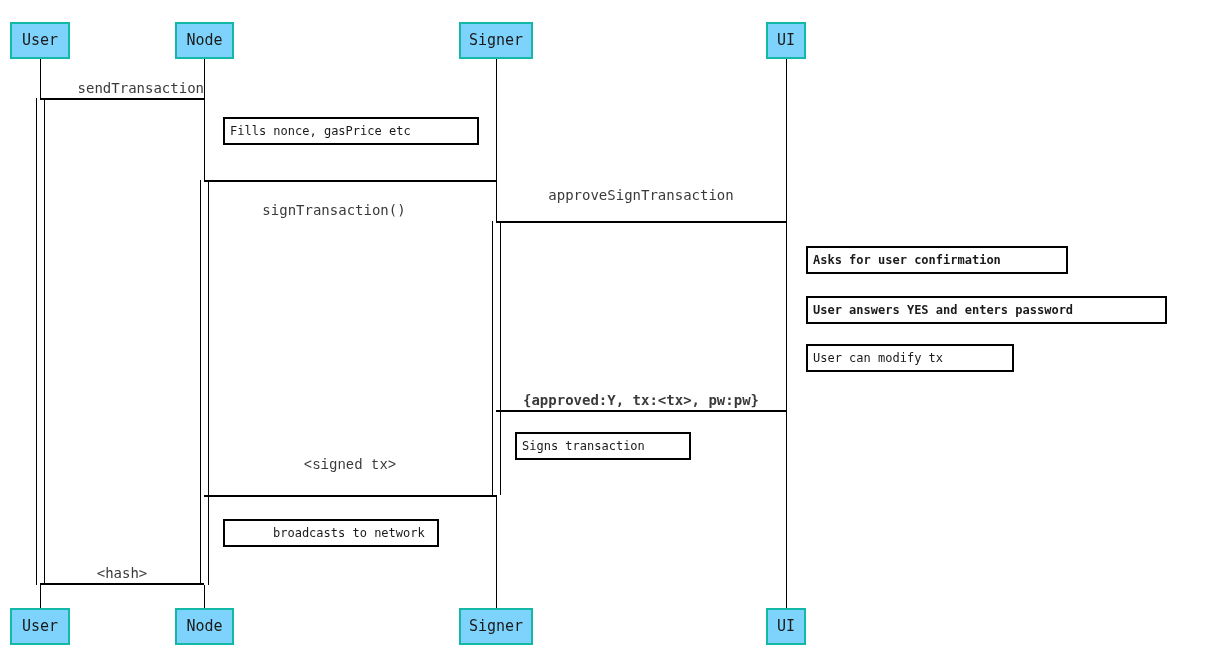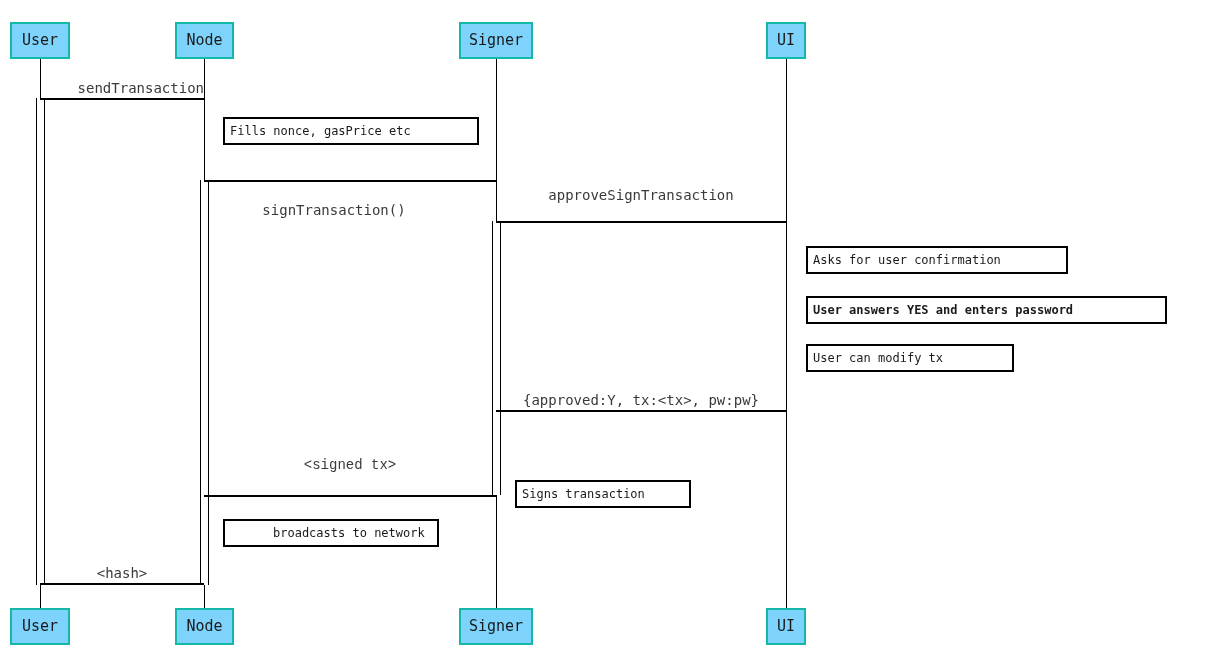--- a/index.html
+++ b/index.html
@@ -120,36 +120,36 @@
     <div class="participant" style="left: 766px; top: 608px; width: 40px; height: 37px;">
       <span>UI</span>
     </div>
     <div class="message" style="left: 40px; top: 98px; width: 164px;"></div>
     <div class="message-label right" style="left: 40px; width: 164px; top: 81px;">sendTransaction</div>
     <div class="message" style="left: 204px; top: 180px; width: 292px;"></div>
     <div class="message-label center" style="left: 188px; width: 292px; top: 163px; margin-top: 40px;">signTransaction()</div>
     <div class="message" style="left: 496px; top: 221px; width: 290px;"></div>
     <div class="message-label center" style="left: 496px; width: 290px; top: 188px;">approveSignTransaction</div>
     <div class="message" style="left: 496px; top: 410px; width: 290px;"></div>
-    <div class="message-label center" style="left: 496px; width: 290px; top: 393px;">{approved:Y, tx:&lt;tx&gt;, pw:pw}</div>
+    <div class="message-label center" style="left: 496px; width: 290px; top: 393px; font-weight: bold;">{approved:Y, tx:&lt;tx&gt;, pw:pw}</div>
     <div class="message" style="left: 204px; top: 495px; width: 292px;"></div>
     <div class="message-label center" style="left: 204px; width: 292px; top: 458px; font-family: Liberation Mono, monospace;">&lt;signed tx&gt;</div>
     <div class="message" style="left: 40px; top: 583px; width: 164px;"></div>
     <div class="message-label center" style="left: 40px; width: 164px; top: 566px; text-align: center;">&lt;hash&gt;</div>
     <div class="note" style="left: 223px; top: 117px; width: 256px; height: 28px;">
       <span>Fills nonce, gasPrice etc</span>
     </div>
-    <div class="note" style="left: 806px; top: 246px; width: 262px; height: 28px;">
+    <div class="note" style="left: 806px; top: 246px; width: 262px; height: 28px; font-weight: bold;">
       <span>Asks for user confirmation</span>
     </div>
     <div class="note" style="left: 806px; top: 296px; width: 361px; height: 28px; font-weight: bold;">
       <span>User answers YES and enters password</span>
     </div>
     <div class="note" style="left: 806px; top: 344px; width: 208px; height: 28px;">
       <span>User can modify tx</span>
     </div>
-    <div class="note" style="left: 515px; top: 432px; width: 176px; height: 28px; margin-top: 48px;">
+    <div class="note" style="left: 515px; top: 432px; width: 176px; height: 28px;">
       <span>Signs transaction</span>
     </div>
     <div class="note" style="left: 223px; top: 519px; width: 216px; height: 28px; padding-left: 48px;">
       <span>broadcasts to network</span>
     </div>
   </div>
 
 </body></html>

